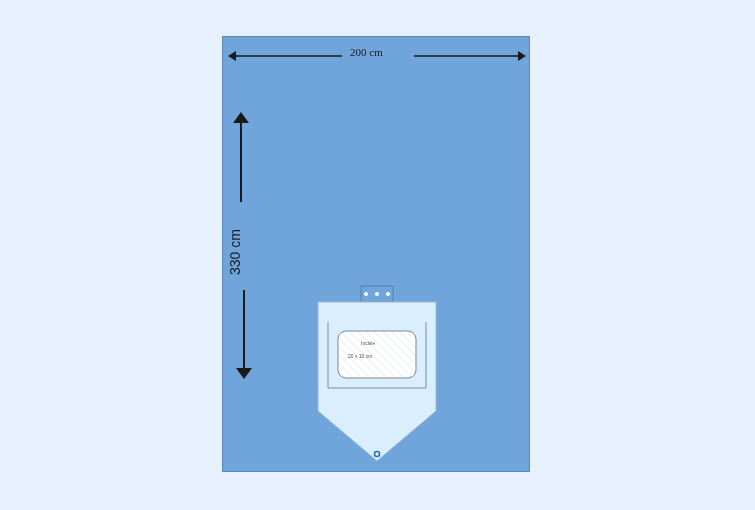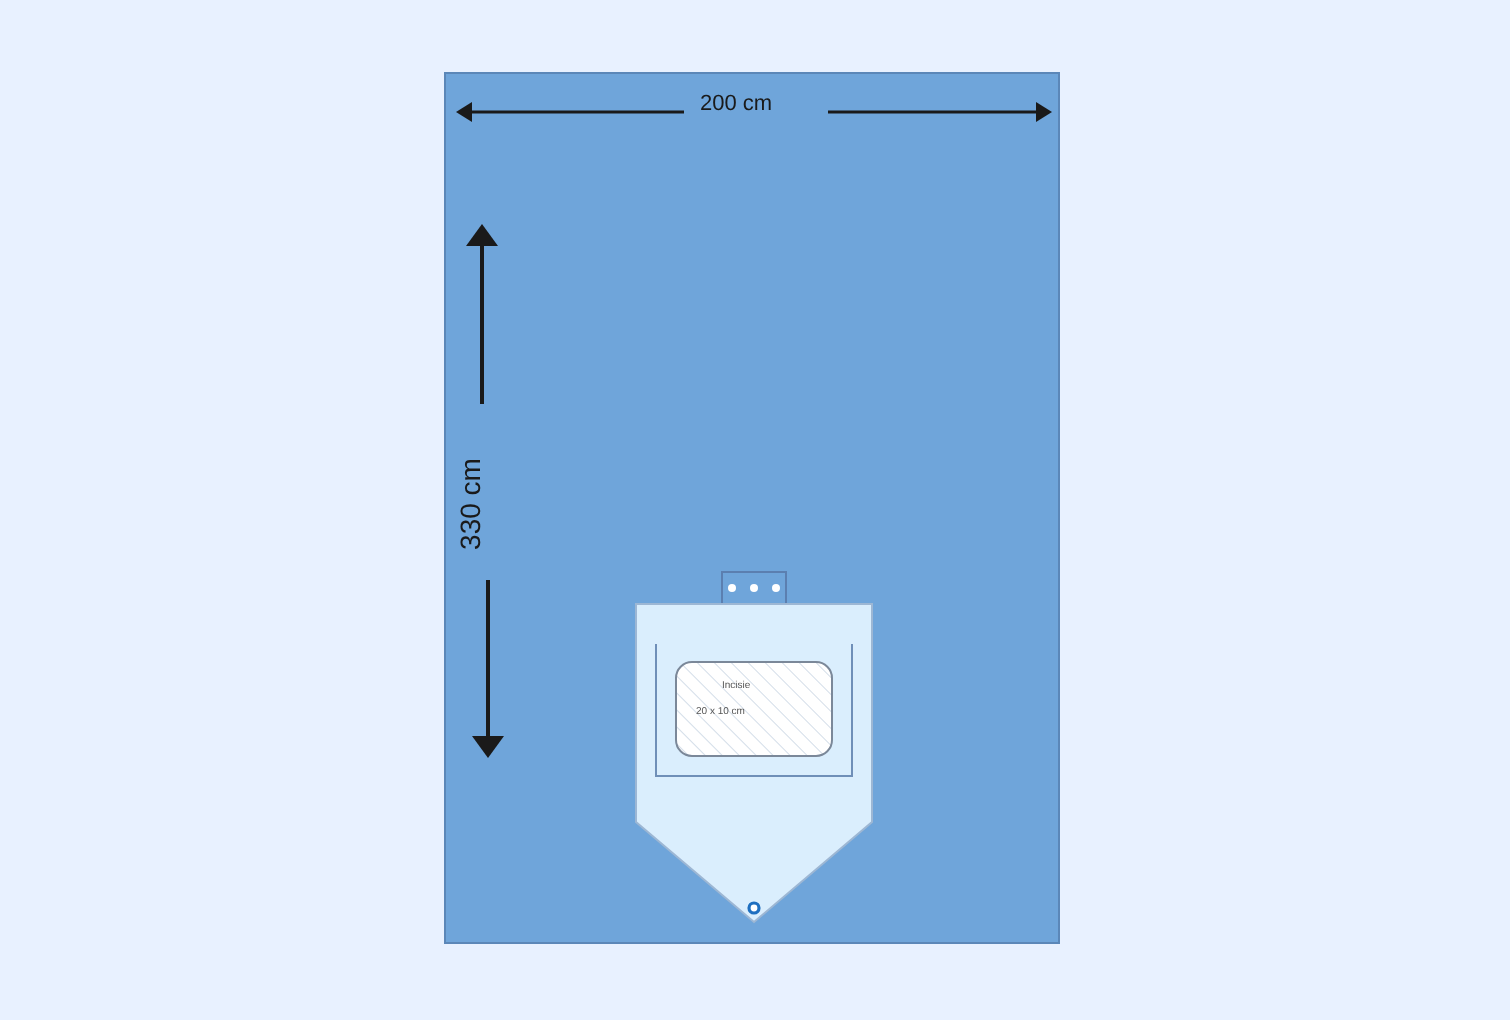--- a/index.html
+++ b/index.html
@@ -1,19 +1,19 @@
 <!DOCTYPE html>
 <html><head>
 <meta charset="utf-8">
 <style>
   html,body{margin:0;padding:0;}
   body{width:755px;height:510px;background:#e8f1ff;position:relative;overflow:hidden;font-family:"Liberation Sans",sans-serif;}
   .drape{position:absolute;left:222px;top:36px;width:308px;height:436px;background:#6fa5da;border:1px solid #5b87b8;box-sizing:border-box;}
   svg{position:absolute;left:0;top:0;}
-  .lbl{position:absolute;color:#1a1a1a;font-size:11px;white-space:nowrap;}
+  .lbl{position:absolute;color:#1a1a1a;font-size:11px;white-space:nowrap;font-family:Liberation Serif, serif;}
   .vlbl{position:absolute;color:#1a1a1a;font-size:14px;white-space:nowrap;transform:rotate(-90deg);transform-origin:center center;}
   .tiny{position:absolute;color:#555;font-size:5px;white-space:nowrap;}
 </style>
 </head>
 <body>
 
 <div class="drape"></div>
 
 <svg width="755" height="510">
 

